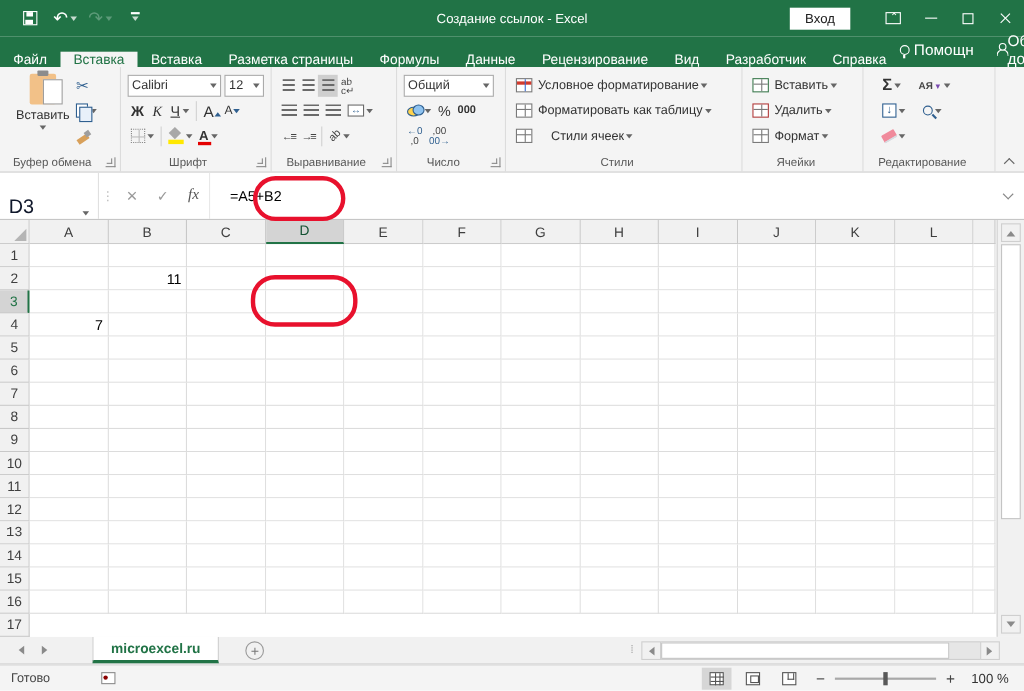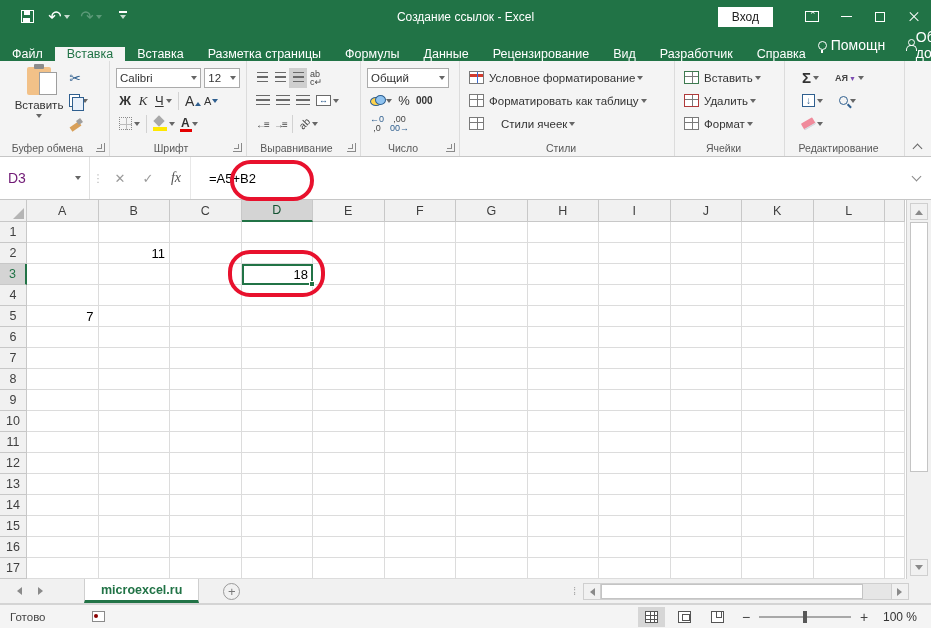--- a/index.html
+++ b/index.html
@@ -114,21 +114,21 @@
   .icon-sort::after { content:"\25BC"; font-size:7px; color:#7a4ab0; margin-left:1px; }
   .icon-filldown { width:13px; height:13px; border:1.2px solid #2f5f8f; display:flex; align-items:center; justify-content:center; font-size:10px; color:#2f5f8f; background:#fff; }
   .icon-search { width:9px; height:9px; border:1.6px solid #2f5f8f; border-radius:50%; position:relative; }
   .icon-search::after { content:""; position:absolute; left:7px; top:8px; width:5px; height:1.6px; background:#2f5f8f; transform:rotate(45deg); }
   .icon-eraser { width:13px; height:8px; background:#f08a9b; border-radius:1px; transform:rotate(-30deg); border-bottom:2px solid #d8dbe0; }
   .ribbon-collapse { position:absolute; right:8px; bottom:6px; width:10px; height:6px; cursor:pointer; }
   .ribbon-collapse::before { content:""; position:absolute; left:1px; top:1px; width:6px; height:6px; border-left:1.6px solid #666; border-top:1.6px solid #666; transform:rotate(45deg); }
 
   
   .fbar { position:absolute; top:157px; left:0; width:931px; height:43px; background:#fff; border-bottom:1px solid #c6c6c6; display:flex; align-items:center; }
-  .namebox { width:90px; height:100%; display:flex; align-items:center; justify-content:space-between; padding:0 8px; border-right:1px solid #e0e0e0; cursor:pointer; font-size:14px; color:#701a75; }
+  .namebox { width:90px; height:100%; display:flex; align-items:flex-end; justify-content:space-between; padding:0 8px; border-right:1px solid #e0e0e0; cursor:pointer; font-size:18px; color:#0f172a; }
   .fdots { width:16px; text-align:center; color:#b9b9b9; font-size:11px; letter-spacing:0; }
   .fbtn { width:28px; height:100%; display:flex; align-items:center; justify-content:center; color:#9a9a9a; font-size:13px; cursor:pointer; }
   .fbtn.fx { font-family:"Liberation Serif", serif; font-style:italic; color:#555; font-size:14px; }
   .fformula { flex:1; height:100%; display:flex; align-items:center; padding-left:18px; font-size:13px; color:#000; border-left:1px solid #e8e8e8; cursor:text; }
   .fexpand { width:30px; height:100%; display:flex; align-items:center; justify-content:center; cursor:pointer; }
   .fexpand::before { content:""; width:6px; height:6px; border-right:1.6px solid #888; border-bottom:1.6px solid #888; transform:rotate(45deg); margin-top:-3px; }
 
   
   .grid-corner { position:absolute; top:200px; left:0; width:27px; height:22px; background:#f1f1f1; border-right:1px solid #c8c8c8; border-bottom:1px solid #c8c8c8; cursor:pointer; }
   .grid-corner::after { content:""; position:absolute; right:2px; bottom:2px; width:0; height:0; border-left:11px solid transparent; border-bottom:11px solid #b5b5b5; }
@@ -538,21 +538,21 @@
     <div class="rowhead sel" style="height: 21px;">3</div>
     <div class="rowhead" style="height: 21px;">4</div>
     <div class="rowhead" style="height: 21px;">5</div>
     <div class="rowhead" style="height: 21px;">6</div>
     <div class="rowhead" style="height: 21px;">7</div>
     <div class="rowhead" style="height: 21px;">8</div>
     <div class="rowhead" style="height: 21px;">9</div>
     <div class="rowhead" style="height: 21px;">10</div>
     <div class="rowhead" style="height: 21px;">11</div>
     <div class="rowhead" style="height: 21px;">12</div>
-    <div class="rowhead" style="height: 21px;">13</div>
+    <div class="rowhead" style="height: 21px; font-family: Liberation Mono, monospace;">13</div>
     <div class="rowhead" style="height: 21px;">14</div>
     <div class="rowhead" style="height: 21px;">15</div>
     <div class="rowhead" style="height: 21px;">16</div>
     <div class="rowhead" style="height: 21px;">17</div>
   </div>
 <div class="cells" id="cells">
     <div class="crow">
       <div class="cell" style="width: 71.5px;"></div>
       <div class="cell" style="width: 71.5px;"></div>
       <div class="cell" style="width: 71.5px;"></div>
@@ -565,35 +565,20 @@
       <div class="cell" style="width: 71.5px;"></div>
       <div class="cell" style="width: 71.5px;"></div>
       <div class="cell" style="width: 71.5px;"></div>
       <div class="cell" style="width: 20px;"></div>
     </div>
     <div class="crow">
       <div class="cell" style="width: 71.5px;"></div>
       <div class="cell" style="width: 71.5px;">11</div>
       <div class="cell" style="width: 71.5px;"></div>
       <div class="cell" style="width: 71.5px;"></div>
-      <div class="cell" style="width: 71.5px;"></div>
-      <div class="cell" style="width: 71.5px;"></div>
-      <div class="cell" style="width: 71.5px;"></div>
-      <div class="cell" style="width: 71.5px;"></div>
-      <div class="cell" style="width: 71.5px;"></div>
-      <div class="cell" style="width: 71.5px;"></div>
-      <div class="cell" style="width: 71.5px;"></div>
-      <div class="cell" style="width: 71.5px;"></div>
-      <div class="cell" style="width: 20px;"></div>
-    </div>
-    <div class="crow">
-      <div class="cell" style="width: 71.5px;"></div>
-      <div class="cell" style="width: 71.5px;"></div>
-      <div class="cell" style="width: 71.5px;"></div>
-      <div class="cell selcell" style="width: 71.5px;">18<span class="fillhandle"></span></div>
       <div class="cell" style="width: 71.5px;"></div>
       <div class="cell" style="width: 71.5px;"></div>
       <div class="cell" style="width: 71.5px;"></div>
       <div class="cell" style="width: 71.5px;"></div>
       <div class="cell" style="width: 71.5px;"></div>
       <div class="cell" style="width: 71.5px;"></div>
       <div class="cell" style="width: 71.5px;"></div>
       <div class="cell" style="width: 71.5px;"></div>
       <div class="cell" style="width: 20px;"></div>
     </div>

